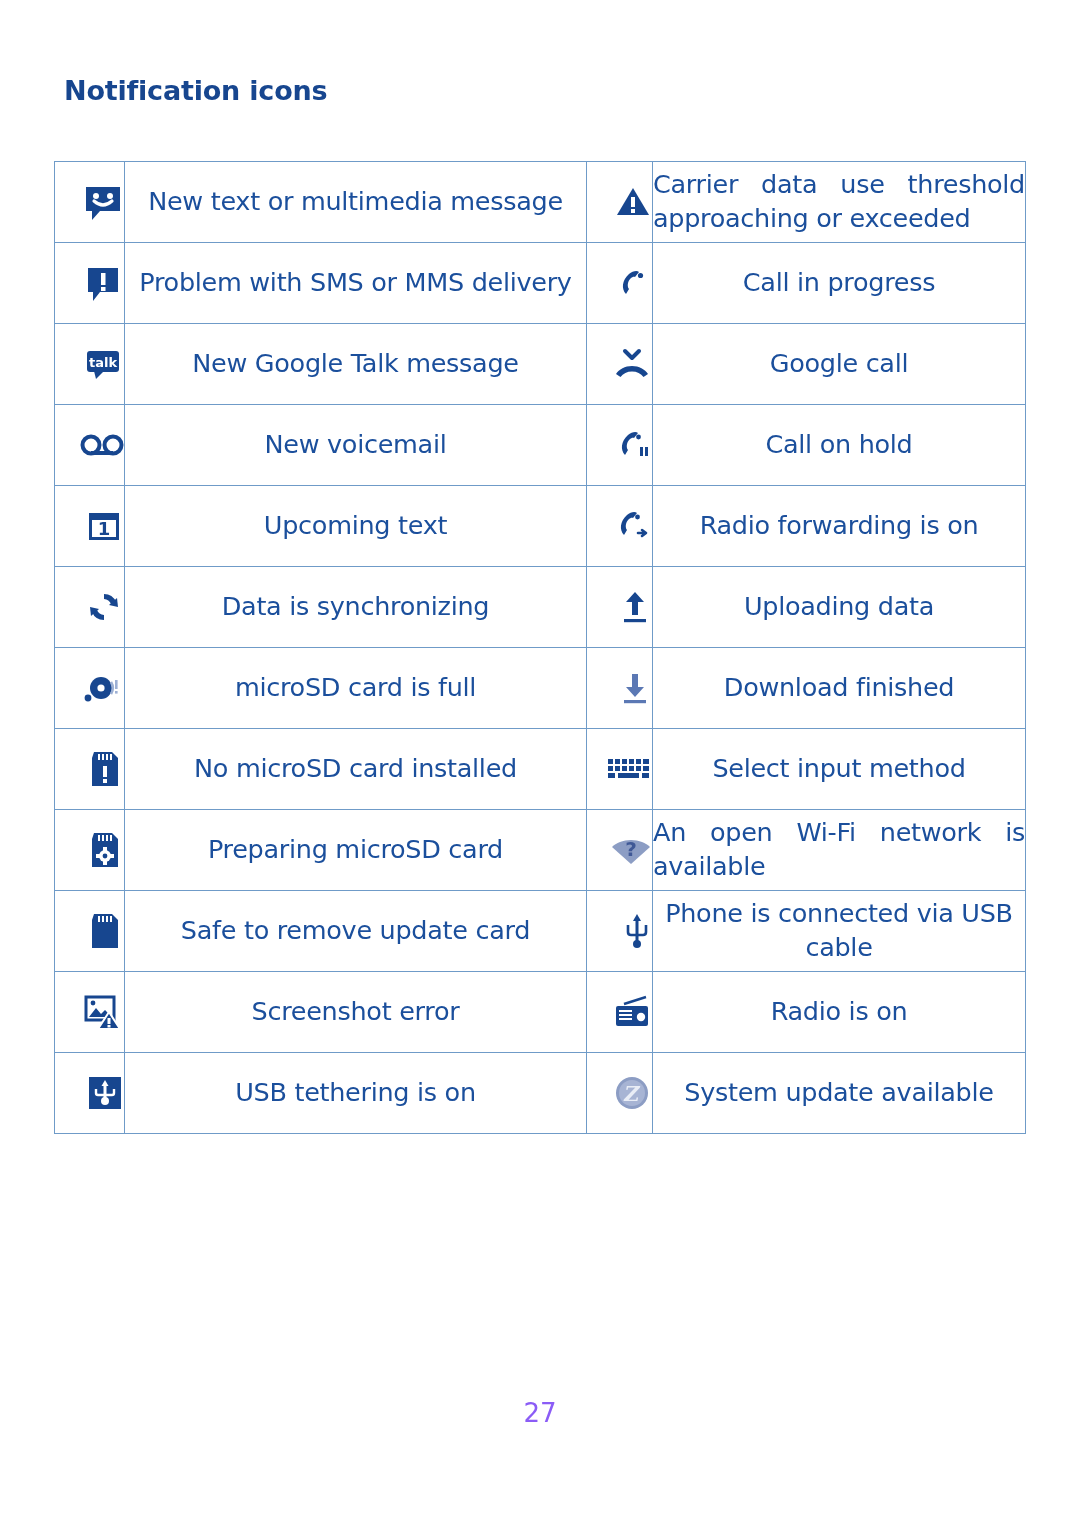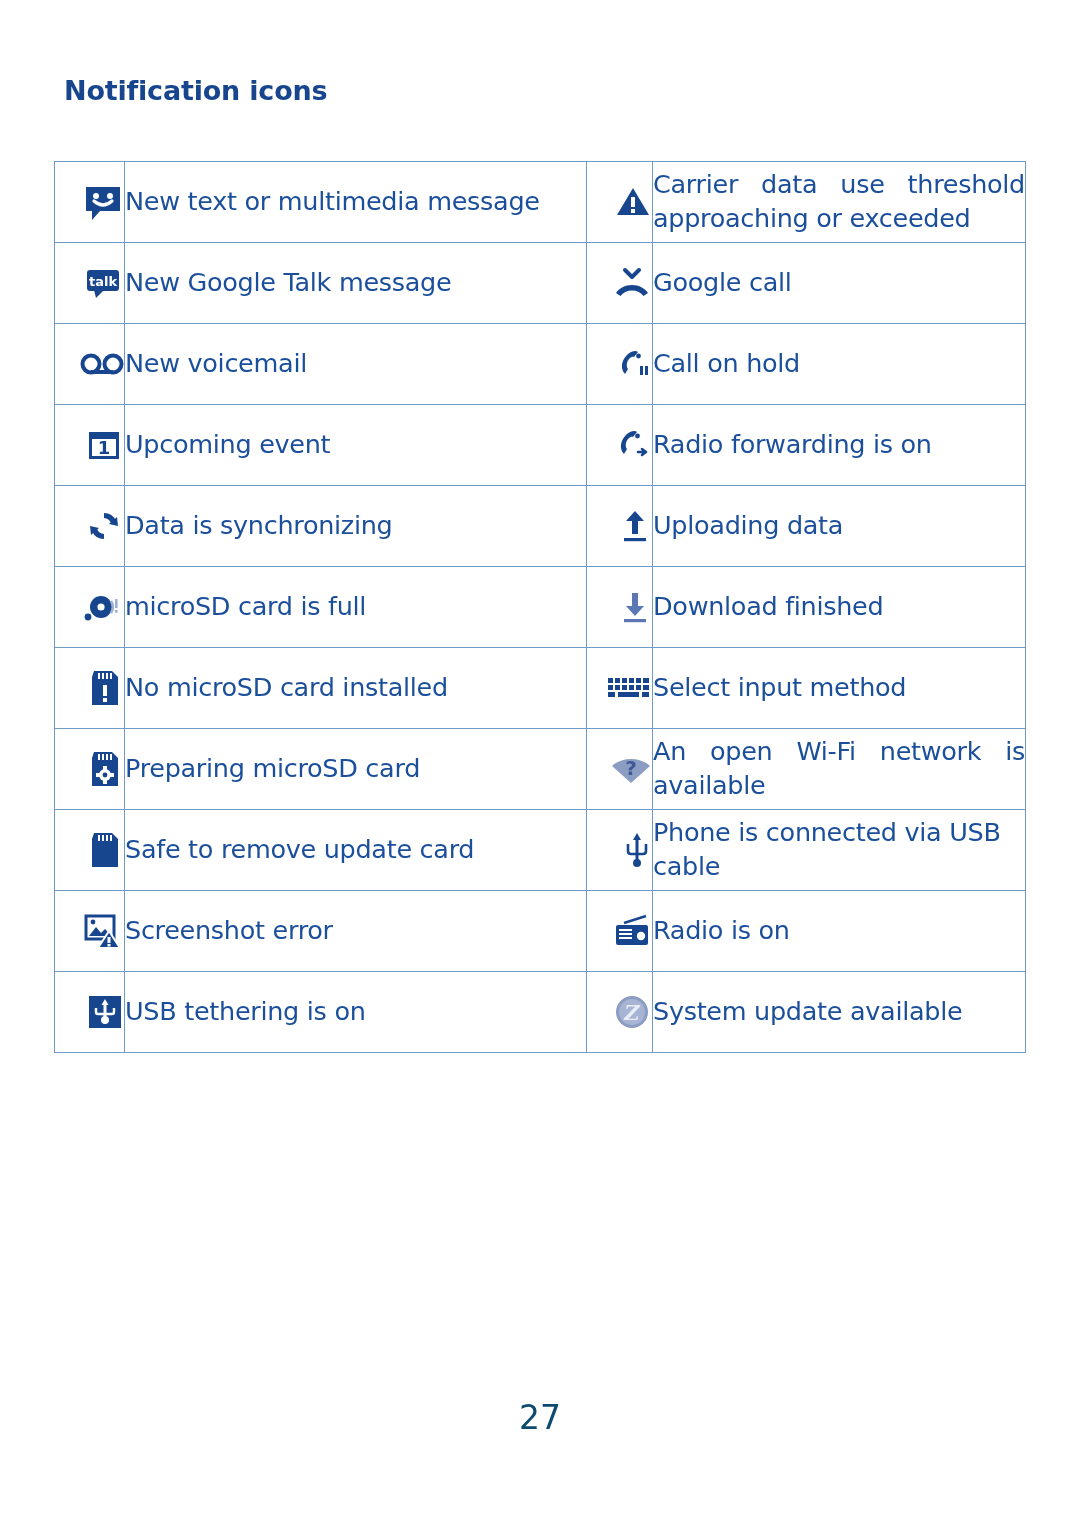--- a/index.html
+++ b/index.html
@@ -65,34 +65,35 @@
   td.label-cell.right-label {
     width: 373px;
   }
   .label-text {
     font-family: "DejaVu Sans", sans-serif;
     font-size: 25.5px;
     color: #1b4f9c;
     line-height: 1.33;
     letter-spacing: -0.3px;
     display: block;
+    text-align: center;
   }
   .label-text.justified {
     text-align: justify;
     text-align-last: left;
   }
   .pagenum {
     position: absolute;
     left: 0;
     top: 1378px;
     width: 1080px;
     text-align: center;
     font-family: "DejaVu Sans", sans-serif;
-    font-size: 33px;
-    color: #0c4a6e;
+    font-size: 26px;
+    color: #8b5cf6;
   }
 
   
   .ico {
     display: inline-block;
     vertical-align: middle;
     line-height: 0;
   }
   svg { display: block; }
 </style>
@@ -127,20 +128,45 @@
               <rect x="17" y="14" width="4" height="10" fill="#ffffff"></rect>
               <rect x="17" y="26" width="4" height="4" fill="#ffffff"></rect>
             </svg>
           </span>
         </td>
         <td class="label-cell right-label">
           <span class="label-text justified">Carrier data use threshold approaching or exceeded</span>
         </td>
       </tr>
 
+      <tr>
+        <td class="icon-cell">
+          <span class="ico">
+            <svg width="42" height="42" viewBox="0 0 42 42">
+              <path d="M6 6 h30 v24 h-18 l-7 9 v-9 h-5 z" fill="#17468f"></path>
+              <rect x="19" y="11" width="4.5" height="12" fill="#ffffff"></rect>
+              <rect x="19" y="25" width="4.5" height="4" fill="#ffffff"></rect>
+            </svg>
+          </span>
+        </td>
+        <td class="label-cell">
+          <span class="label-text">Problem with SMS or MMS delivery</span>
+        </td>
+        <td class="icon-cell right-icon">
+          <span class="ico">
+            <svg width="38" height="38" viewBox="0 0 38 38">
+              <path d="M12 30 c-5 -5 -4 -14 3 -20 c3.5 -3 8 -4 10 -2 l-4 5 c-1 -0.6 -3 0 -4.5 1.5 c-3 3 -3.5 8 -1.5 10.5 l-3 5 z" fill="#17468f"></path>
+              <circle cx="26.5" cy="11.5" r="2.6" fill="#17468f"></circle>
+            </svg>
+          </span>
+        </td>
+        <td class="label-cell right-label">
+          <span class="label-text">Call in progress</span>
+        </td>
+      </tr>
 
       <tr>
         <td class="icon-cell">
           <span class="ico">
             <svg width="42" height="42" viewBox="0 0 42 42">
               <rect x="5" y="8" width="32" height="21" rx="3" fill="#17468f"></rect>
               <path d="M12 28 h10 l-8 8 z" fill="#17468f"></path>
               <text x="21" y="24" font-family="DejaVu Sans, sans-serif" font-size="13" font-weight="bold" fill="#ffffff" text-anchor="middle">talk</text>
             </svg>
           </span>
@@ -193,21 +219,21 @@
         <td class="icon-cell">
           <span class="ico">
             <svg width="40" height="40" viewBox="0 0 40 40">
               <rect x="5" y="7" width="30" height="27" fill="#17468f"></rect>
               <rect x="8" y="14" width="24" height="17" fill="#ffffff"></rect>
               <text x="20" y="29" font-family="DejaVu Sans, sans-serif" font-size="18" font-weight="bold" fill="#17468f" text-anchor="middle">1</text>
             </svg>
           </span>
         </td>
         <td class="label-cell">
-          <span class="label-text">Upcoming event</span>
+          <span class="label-text">Upcoming text</span>
         </td>
         <td class="icon-cell right-icon">
           <span class="ico">
             <svg width="38" height="38" viewBox="0 0 38 38">
               <path d="M10 28 c-5 -5 -4 -14 3 -20 c3.5 -3 8 -4 10 -2 l-4 5 c-1 -0.6 -3 0 -4.5 1.5 c-3 3 -3.5 8 -1.5 10.5 l-3 5 z" fill="#17468f"></path>
               <circle cx="23.5" cy="10" r="2.4" fill="#17468f"></circle>
               <path d="M24 26 h6 M28 23 l4 3 l-4 3" stroke="#17468f" stroke-width="2.6" fill="none" stroke-linecap="round" stroke-linejoin="round"></path>
             </svg>
           </span>
         </td>

